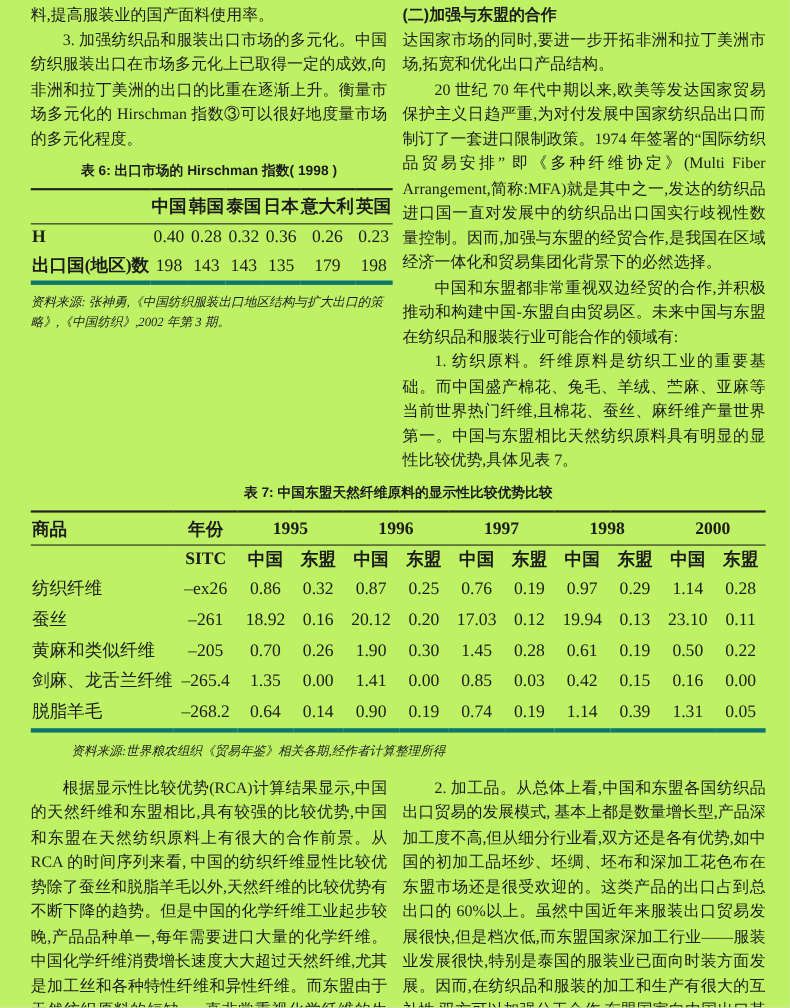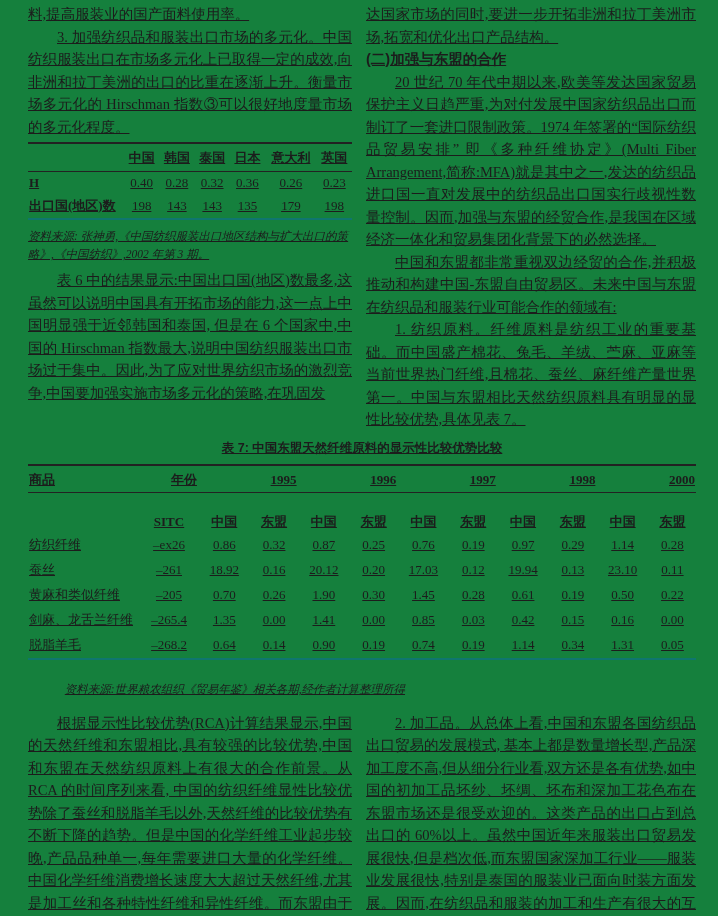--- a/index.html
+++ b/index.html
@@ -1,26 +1,25 @@
 <!DOCTYPE html>
 <html><head>
 <meta charset="utf-8">
 <style>
   html,body { margin:0; padding:0; background:#dddcd7; }
   .page {
     position:relative;
     width:718px; height:916px;
     margin:0 auto;
-    background:#15803d;
+    background:#bef264;
     color:#1c1c1c;
     font-family:"Liberation Serif","DejaVu Serif",serif;
     box-sizing:border-box;
     padding:3px 22px 0 28px;
     overflow:hidden;
-    text-decoration:underline;
   }
   .cols { display:flex; gap:14px; }
   .col-l { width:324px; flex:0 0 324px; }
   .col-r { width:330px; flex:0 0 330px; }
   p.para {
     margin:0;
     font-size:14.5px;
     line-height:22.5px;
     text-align:justify;
     text-indent:2em;
@@ -42,51 +41,52 @@
   }
   .t-source {
     font-style:italic;
     font-size:11.5px;
     line-height:18px;
     margin-top:7px;
   }
   table.datatable {
     width:100%;
     border-collapse:collapse;
-    font-size:13px;
+    font-size:16px;
     border-top:2px solid #222;
-    border-bottom:2px solid #0f766e;
+    border-bottom:4px solid #0f766e;
   }
   table.datatable td { padding:3px 1px; text-align:center; white-space:nowrap; }
   td.lbl { text-align:left !important; }
   
   .t6 thead td { border-bottom:1px solid #222; font-weight:bold; padding-top:5px; padding-bottom:4px; }
   .t6 tbody td.lbl { font-weight:bold; }
   .t6-block { margin:4px 0 6px; }
   
   .t7-block { margin:6px 0 14px; }
   .t7 { font-size:11.5px; }
-  .t7 tr.hrow1 td { border-bottom:1px solid #222; font-weight:bold; padding-top:5px; padding-bottom:3px;text-align:right; }
-  .t7 tr.hrow2 td { font-weight:bold; padding-top:20px; padding-bottom:2px; }
+  .t7 tr.hrow1 td { border-bottom:1px solid #222; font-weight:bold; padding-top:5px; padding-bottom:3px; }
+  .t7 tr.hrow2 td { font-weight:bold; padding-top:3px; padding-bottom:2px; }
   .t7 tbody td { padding-top:3.5px; padding-bottom:3.5px; }
-  .t7-block .t-source { margin-left:3.2em; margin-top:20px; }
+  .t7-block .t-source { margin-left:3.2em; margin-top:8px; }
   .bottom-section { margin-top:2px; }
 </style>
 </head>
 <body>
 
 <div class="page">
 
   <div class="cols top-section">
 
     <div class="col-l">
       <p class="para cont">料,提高服装业的国产面料使用率。</p>
       <p class="para">3. 加强纺织品和服装出口市场的多元化。中国纺织服装出口在市场多元化上已取得一定的成效,向非洲和拉丁美洲的出口的比重在逐渐上升。衡量市场多元化的 Hirschman 指数③可以很好地度量市场的多元化程度。</p>
 
       <div class="t6-block">
+        <div class="t-title">表 6: 出口市场的 Hirschman 指数( 1998 )</div>
         <table class="datatable t6">
           <colgroup>
             <col style="width:96px">
               <col>
               <col>
               <col>
               <col>
               <col>
               <col>
           </colgroup>
@@ -118,26 +118,25 @@
               <td>143</td>
               <td>135</td>
               <td>179</td>
               <td>198</td>
             </tr>
           </tbody>
         </table>
         <div class="t-source">资料来源: 张神勇,《中国纺织服装出口地区结构与扩大出口的策略》,《中国纺织》,2002 年第 3 期。</div>
       </div>
 
-      <p class="para">表 6 中的结果显示:中国出口国(地区)数最多,这虽然可以说明中国具有开拓市场的能力,这一点上中国明显强于近邻韩国和泰国, 但是在 6 个国家中,中国的 Hirschman 指数最大,说明中国纺织服装出口市场过于集中。因此,为了应对世界纺织市场的激烈竞争,中国要加强实施市场多元化的策略,在巩固发</p>
     </div>
 
     <div class="col-r">
+      <p class="para heading">(二)加强与东盟的合作</p>
       <p class="para cont">达国家市场的同时,要进一步开拓非洲和拉丁美洲市场,拓宽和优化出口产品结构。</p>
-      <p class="para heading">(二)加强与东盟的合作</p>
       <p class="para">20 世纪 70 年代中期以来,欧美等发达国家贸易保护主义日趋严重,为对付发展中国家纺织品出口而制订了一套进口限制政策。1974 年签署的“国际纺织品贸易安排” 即《多种纤维协定》(Multi Fiber Arrangement,简称:MFA)就是其中之一,发达的纺织品进口国一直对发展中的纺织品出口国实行歧视性数量控制。因而,加强与东盟的经贸合作,是我国在区域经济一体化和贸易集团化背景下的必然选择。</p>
       <p class="para">中国和东盟都非常重视双边经贸的合作,并积极推动和构建中国-东盟自由贸易区。未来中国与东盟在纺织品和服装行业可能合作的领域有:</p>
       <p class="para">1. 纺织原料。纤维原料是纺织工业的重要基础。而中国盛产棉花、兔毛、羊绒、苎麻、亚麻等当前世界热门纤维,且棉花、蚕丝、麻纤维产量世界第一。中国与东盟相比天然纺织原料具有明显的显性比较优势,具体见表 7。</p>
     </div>
   </div>
 
   <div class="t7-block">
     <div class="t-title">表 7: 中国东盟天然纤维原料的显示性比较优势比较</div>
     <table class="datatable t7">
       <colgroup>
@@ -239,21 +238,21 @@
         <tr>
           <td class="lbl">脱脂羊毛</td>
           <td>–268.2</td>
           <td>0.64</td>
           <td>0.14</td>
           <td>0.90</td>
           <td>0.19</td>
           <td>0.74</td>
           <td>0.19</td>
           <td>1.14</td>
-          <td>0.34</td>
+          <td>0.39</td>
           <td>1.31</td>
           <td>0.05</td>
         </tr>
       </tbody>
     </table>
     <div class="t-source">资料来源:世界粮农组织《贸易年鉴》相关各期,经作者计算整理所得</div>
   </div>
 
   <div class="cols bottom-section">
     <div class="col-l">

